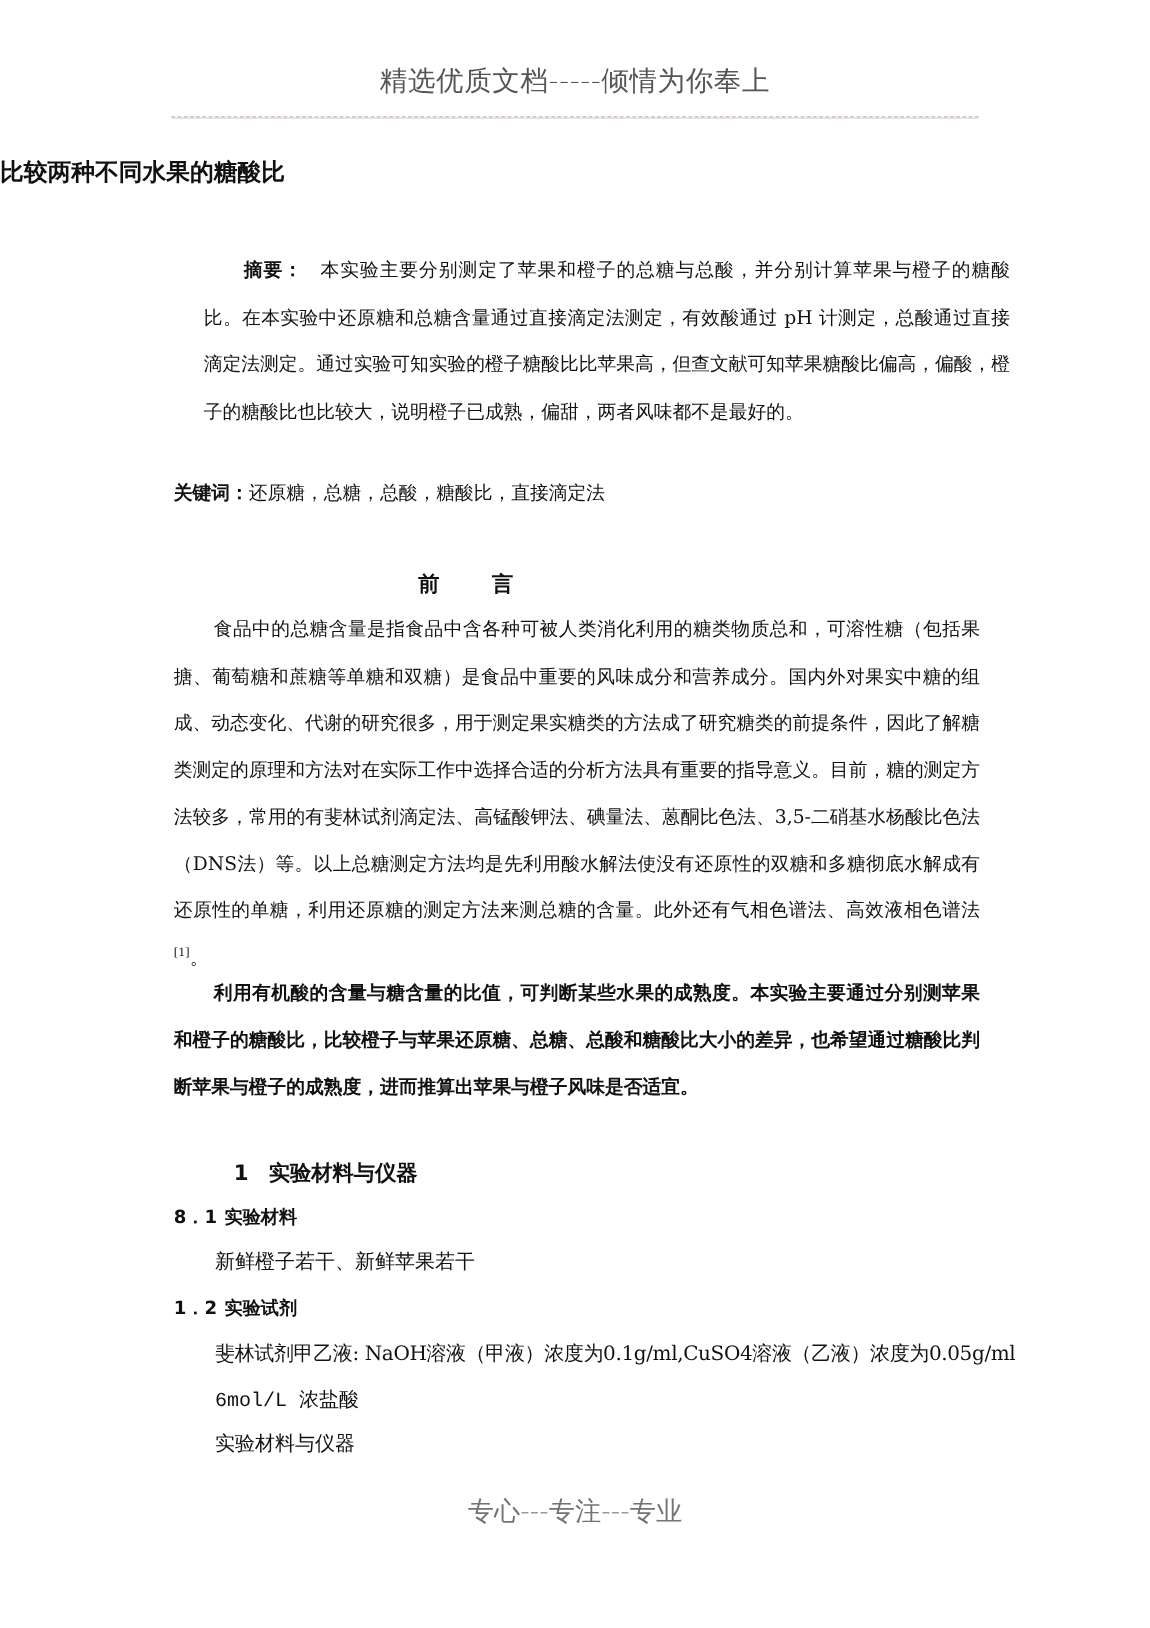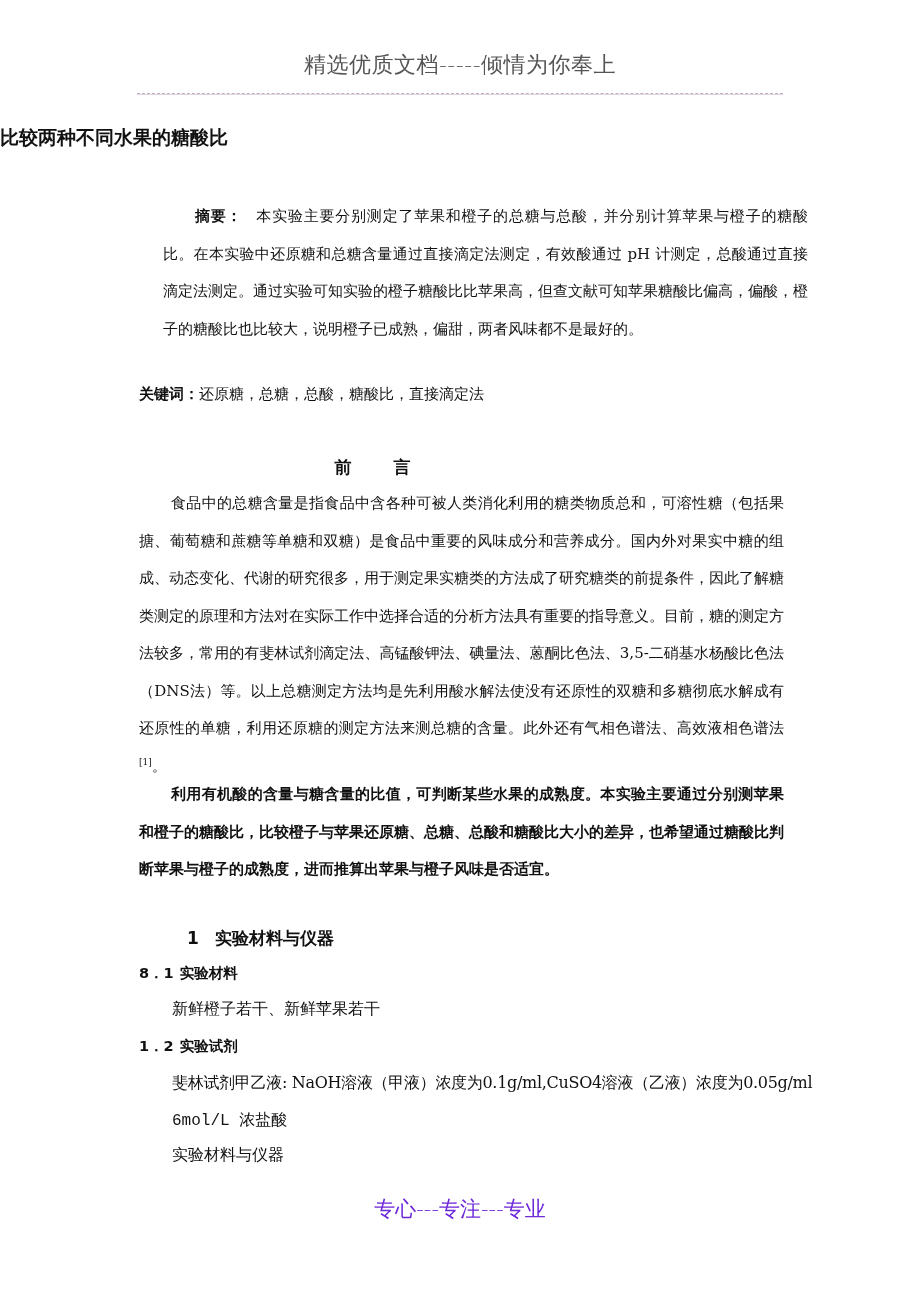--- a/index.html
+++ b/index.html
@@ -12,21 +12,21 @@
   .bold-label { font-weight: bold; font-family: "DejaVu Sans", "Liberation Sans", sans-serif; }
   .section-center { position: absolute; left: 0; width: 745px; text-align: center; font-size: 17px; font-weight: bold; font-family: "DejaVu Sans", "Liberation Sans", sans-serif; word-spacing: 0; }
   .section-center span + span { margin-left: 42px; }
   .h1 { position: absolute; left: 139px; font-size: 17px; font-weight: bold; font-family: "DejaVu Sans", "Liberation Sans", sans-serif; }
   .h1 .num { display: inline-block; width: 28px; }
   .h2 { position: absolute; left: 139px; font-size: 14.5px; font-weight: bold; font-family: "DejaVu Sans", "Liberation Sans", sans-serif; }
   .h2 .num { margin-right: 6px; }
   .line { position: absolute; left: 172px; font-size: 16px; white-space: nowrap; }
   .line.wide { letter-spacing: -0.3px; }
   sup { font-size: 9px; vertical-align: super; line-height: 0; }
-  .footer { position: absolute; top: 1195px; left: 0; width: 920px; text-align: center; font-size: 21px; color: #6d28d9; font-family: "DejaVu Sans", "Liberation Sans", sans-serif; font-weight: 300; }
+  .footer { position: absolute; top: 1195px; left: 0; width: 920px; text-align: center; font-size: 21px; color: #737373; font-family: "DejaVu Sans", "Liberation Sans", sans-serif; font-weight: 300; }
 </style>
 </head>
 <body>
 
 <div class="header">精选优质文档-----倾情为你奉上</div>
 <div class="header-rule"></div>
 
 <div class="title">比较两种不同水果的糖酸比</div>
 
 <div class="para" style="top:198px;margin-left:24px;"><span class="bold-label">摘要：</span><span style="margin-left:14px;">本实验主要分别测定了苹果和橙子的总糖与总酸，并分别计算苹果与橙子的糖酸比。在本实验中还原糖和总糖含量通过直接滴定法测定，有效酸通过 pH 计测定，总酸通过直接滴定法测定。通过实验可知实验的橙子糖酸比比苹果高，但查文献可知苹果糖酸比偏高，偏酸，橙子的糖酸比也比较大，说明橙子已成熟，偏甜，两者风味都不是最好的。</span></div>

